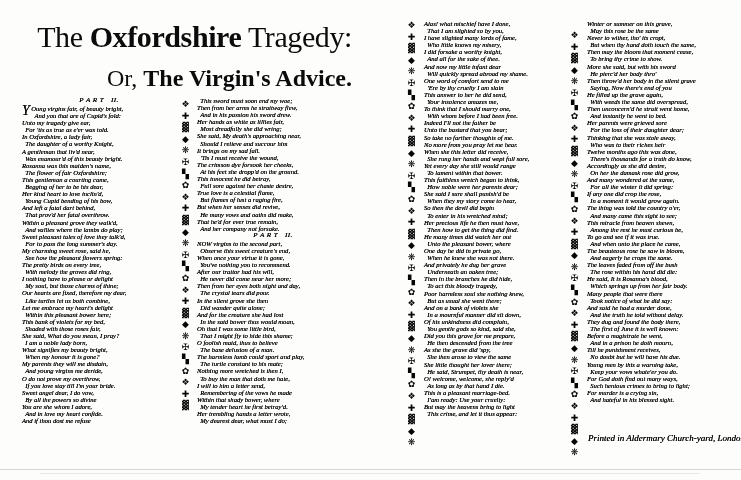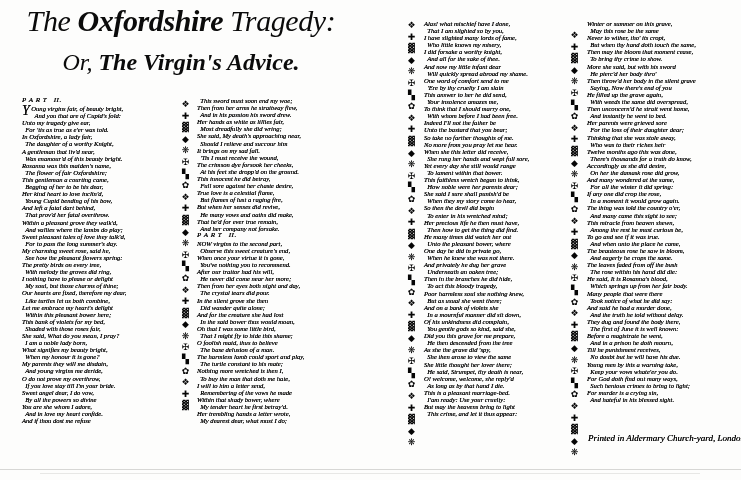--- a/index.html
+++ b/index.html
@@ -1,31 +1,31 @@
 <!DOCTYPE html>
 <html><head>
 <meta charset="utf-8">
 <style>
   html,body{margin:0;padding:0;background:#ffffff;}
   .page{
     position:relative;width:741px;height:480px;background:#fdfdfc;
     font-family:"Liberation Serif",serif;color:#0b0b0b;overflow:hidden;
   }
   
-  .title-block{position:absolute;left:10px;top:4px;width:342px;text-align:center;font-style:italic;}
+  .title-block{position:absolute;left:10px;top:20px;width:342px;text-align:right;}
   .title-line1{font-size:30px;line-height:34px;white-space:nowrap;letter-spacing:-0.4px;}
   .title-line2{font-size:24px;line-height:28px;white-space:nowrap;margin-top:10px;}
   .t-bold{font-weight:bold;}
   
   .col{
     position:absolute;font-style:italic;font-size:6.6px;line-height:7.1px;
     text-shadow:0 0 0.25px #000;
   }
   .col .line{white-space:pre;height:7.1px;overflow:visible;}
-  .col .part-heading{text-align:left;height:8px;font-size:7px;letter-spacing:0.5px;white-space:pre;}
+  .col .part-heading{text-align:center;height:8px;font-size:7px;letter-spacing:0.5px;white-space:pre;}
   .dropcap{float:left;font-size:14px;line-height:12px;height:12.5px;margin-right:1.5px;font-style:italic;}
   .col1{left:22px;top:97px;width:154px;}
   .col2{left:197px;top:97px;width:152px;}
   .col3{left:424px;top:20px;width:140px;}
   .col4{left:587px;top:20px;width:142px;}
   
   .border{
     position:absolute;display:flex;flex-direction:column;align-items:center;
     color:#050505;font-family:"DejaVu Sans",sans-serif;overflow:hidden;
   }

